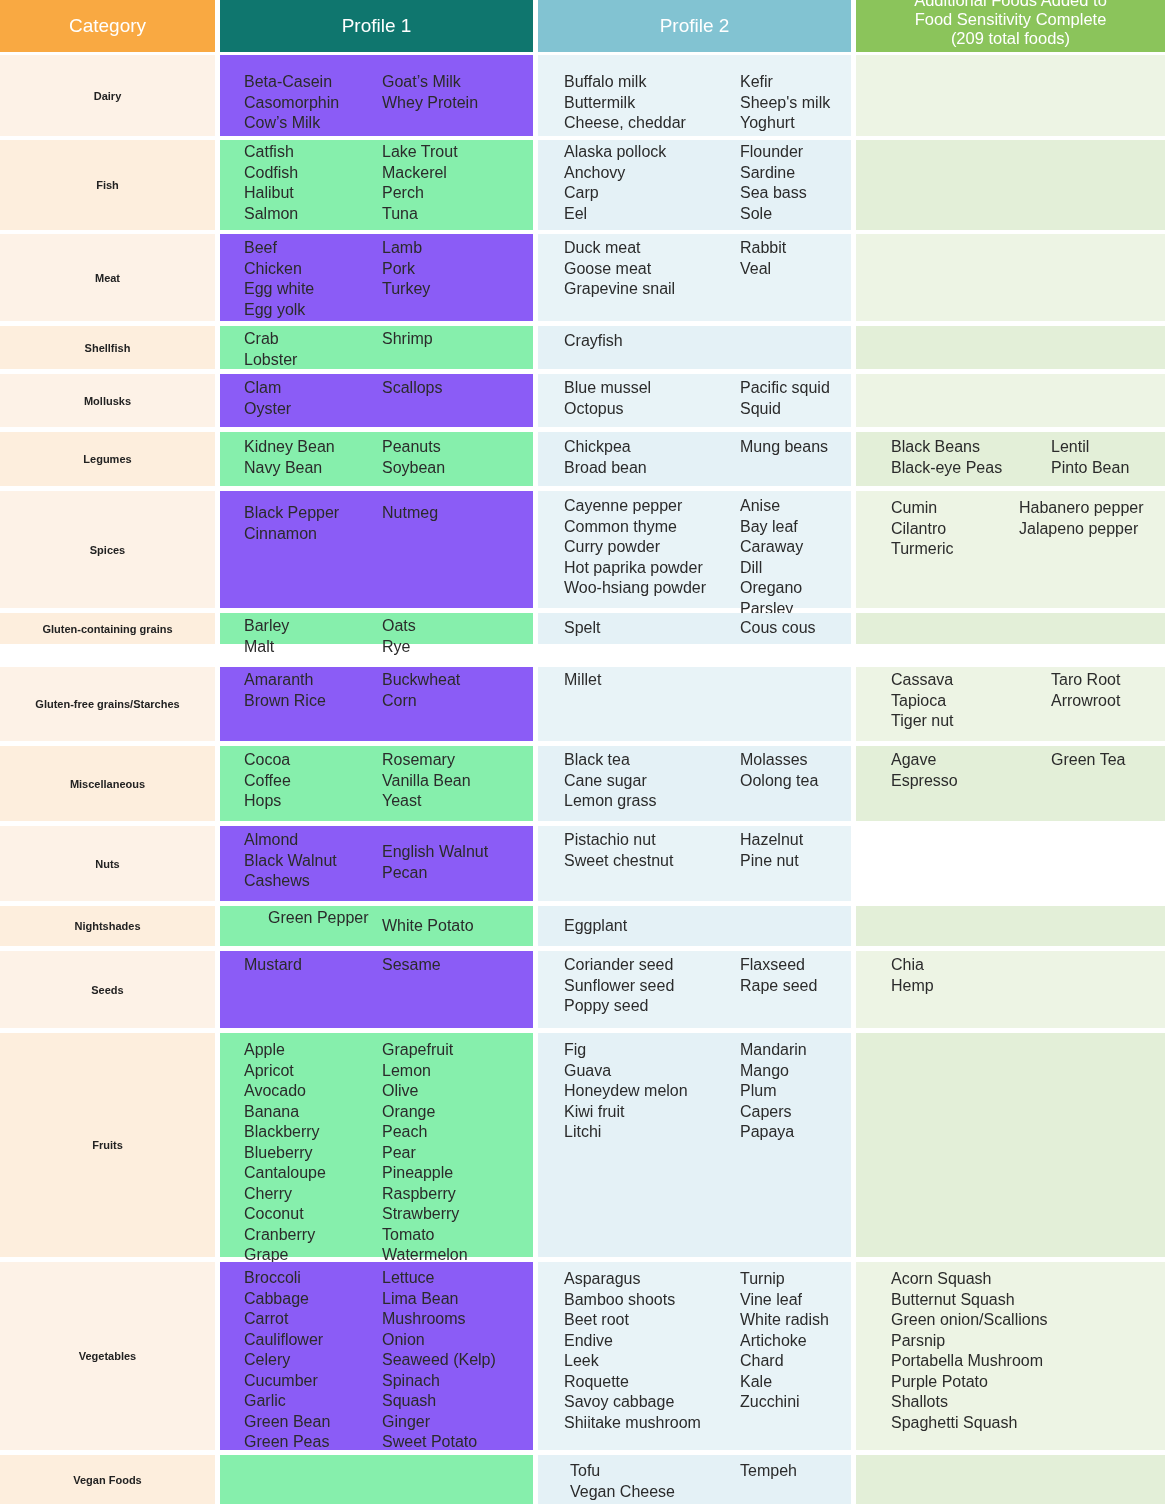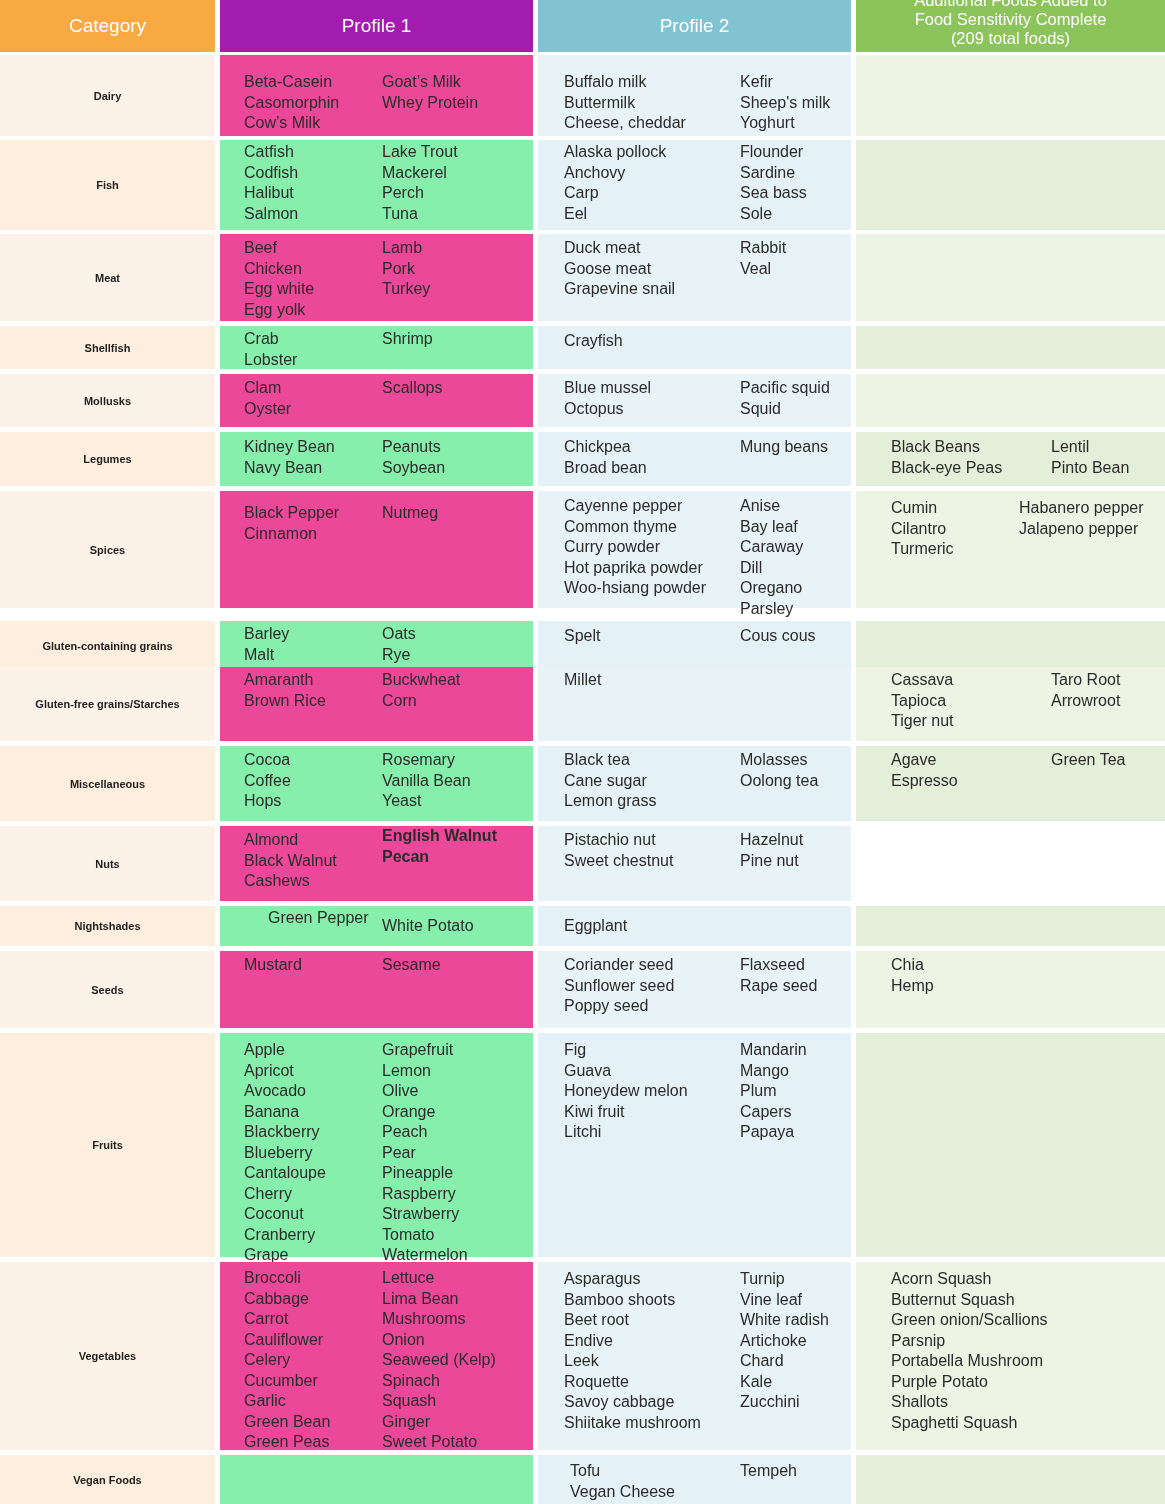--- a/index.html
+++ b/index.html
@@ -7,29 +7,29 @@
          font-family: "Liberation Sans", "DejaVu Sans", sans-serif; color: #2b2b2b; }
   .grid { position: absolute; left: 0; top: 0; width: 1165px; }
   .row { position: absolute; left: 0; width: 1165px; }
   .cell { position: absolute; top: 0; bottom: 0; box-sizing: border-box; }
   .c0 { left: 0; width: 215px; }
   .c1 { left: 220px; width: 313px; }
   .c2 { left: 538px; width: 313px; }
   .c3 { left: 856px; width: 309px; }
   .hdr .cell { color: #ffffff; font-size: 19px; display: flex; align-items: center; justify-content: center; text-align: center; }
   .hdr .c0 { background: #f9a942; }
-  .hdr .c1 { background: #a21caf; }
+  .hdr .c1 { background: #0f766e; }
   .hdr .c2 { background: #82c3d2; }
   .hdr .c3 { background: #8bc45b; font-size: 16.5px; line-height: 19px; align-items: flex-end; padding-bottom: 4px; }
   .cat { display: flex; align-items: center; justify-content: center; text-align: center;
          font-weight: bold; font-size: 11px; line-height: 22px; color: #222; }
   .odd .c0 { background: #fdeedd; }
   .even .c0 { background: #fdf2e7; }
   .odd .c1 { background: #86efac; }
-  .even .c1 { background: #ec4899; }
+  .even .c1 { background: #8b5cf6; }
   .odd .c2 { background: #e4f1f6; }
   .even .c2 { background: #e8f3f7; }
   .odd .c3 { background: #e3efd8; }
   .even .c3 { background: #edf4e4; }
   .col { position: absolute; top: 0; font-size: 16px; line-height: 20.5px; color: #2b2b2b; white-space: nowrap; }
   .col div { height: 20.5px; }
   .c1 .a { left: 24px; } .c1 .b { left: 162px; }
   .c2 .a { left: 26px; } .c2 .b { left: 202px; }
   .c3 .a { left: 35px; } .c3 .b { left: 195px; }
   .spice3 .a { left: 35px; } .spice3 .b { left: 163px; }
@@ -274,21 +274,21 @@
             <div>Cumin</div>
             <div>Cilantro</div>
             <div>Turmeric</div>
           </div>
           <div class="col b" style="top: 7px;">
             <div>Habanero pepper</div>
             <div>Jalapeno pepper</div>
           </div>
         </div>
       </div>
-      <div class="row odd" style="top: 613px; height: 49px; margin-top: 8px;">
+      <div class="row odd" style="top: 613px; height: 31px;">
         <div class="cell c0 cat">
           <span style="display: block; max-width: 150px;">Gluten-containing grains</span>
         </div>
         <div class="cell c1">
           <div class="col a" style="top: 3px;">
             <div>Barley</div>
             <div>Malt</div>
           </div>
           <div class="col b" style="top: 3px;">
             <div>Oats</div>
@@ -380,21 +380,21 @@
       <div class="row even" style="top: 826px; height: 75px;">
         <div class="cell c0 cat">
           <span style="display: block; max-width: 200px;">Nuts</span>
         </div>
         <div class="cell c1">
           <div class="col a" style="top: 4px;">
             <div>Almond</div>
             <div>Black Walnut</div>
             <div>Cashews</div>
           </div>
-          <div class="col b" style="top: 0; font-weight: bold;">
+          <div class="col b" style="top: 16px;">
             <div>English Walnut</div>
             <div>Pecan</div>
           </div>
         </div>
         <div class="cell c2">
           <div class="col a" style="top: 4px;">
             <div>Pistachio nut</div>
             <div>Sweet chestnut</div>
           </div>
           <div class="col b" style="top: 4px;">

